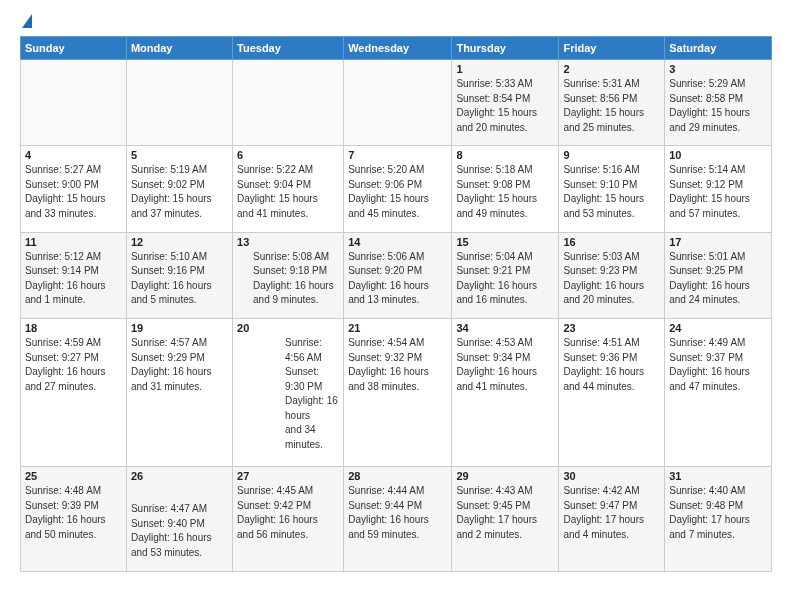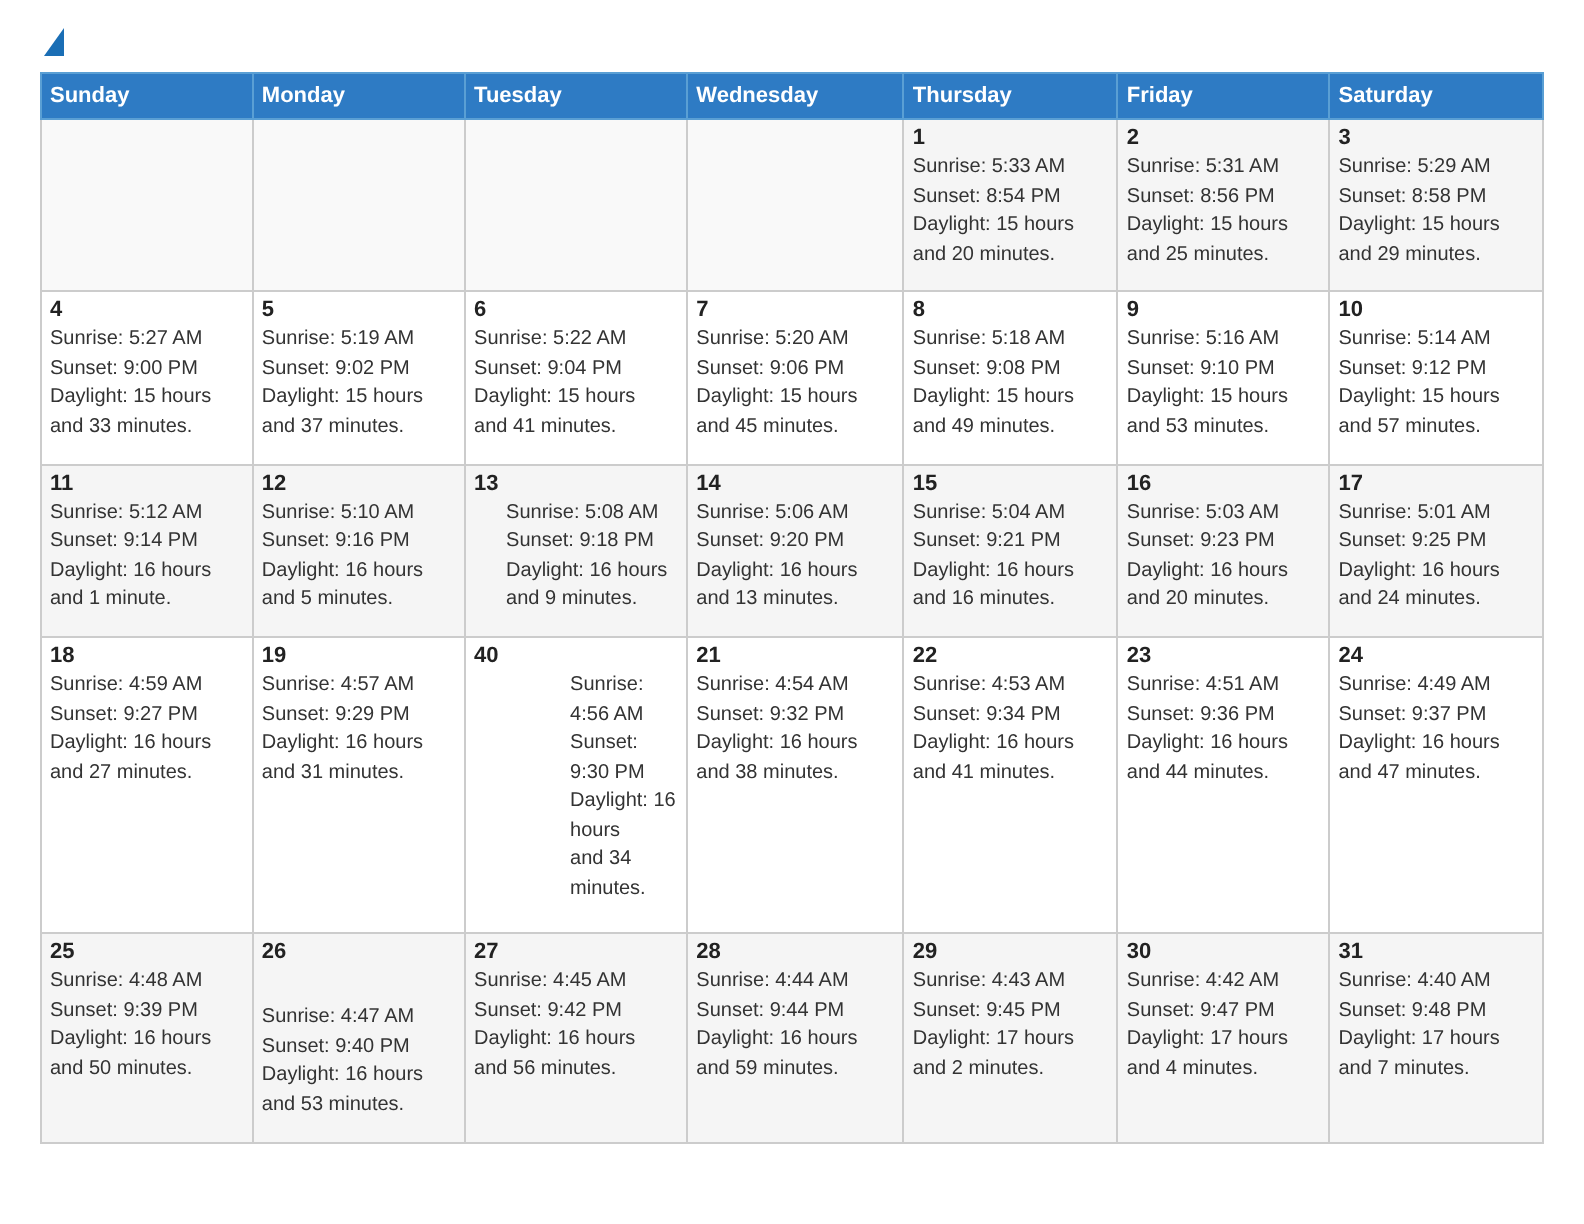--- a/index.html
+++ b/index.html
@@ -277,35 +277,35 @@
 and 27 minutes.</div>
           </td>
           <td>
             <span class="day-number">19</span>
             <div class="day-info" style="white-space: pre-line;">Sunrise: 4:57 AM
 Sunset: 9:29 PM
 Daylight: 16 hours
 and 31 minutes.</div>
           </td>
           <td>
-            <span class="day-number">40</span>
+            <span class="day-number">20</span>
             <div class="day-info" style="white-space: pre-line; margin-left: 48px;">Sunrise: 4:56 AM
 Sunset: 9:30 PM
 Daylight: 16 hours
 and 34 minutes.</div>
           </td>
           <td>
             <span class="day-number">21</span>
             <div class="day-info" style="white-space: pre-line;">Sunrise: 4:54 AM
 Sunset: 9:32 PM
 Daylight: 16 hours
 and 38 minutes.</div>
           </td>
           <td>
-            <span class="day-number">22</span>
+            <span class="day-number">34</span>
             <div class="day-info" style="white-space: pre-line;">Sunrise: 4:53 AM
 Sunset: 9:34 PM
 Daylight: 16 hours
 and 41 minutes.</div>
           </td>
           <td>
             <span class="day-number">23</span>
             <div class="day-info" style="white-space: pre-line;">Sunrise: 4:51 AM
 Sunset: 9:36 PM
 Daylight: 16 hours

